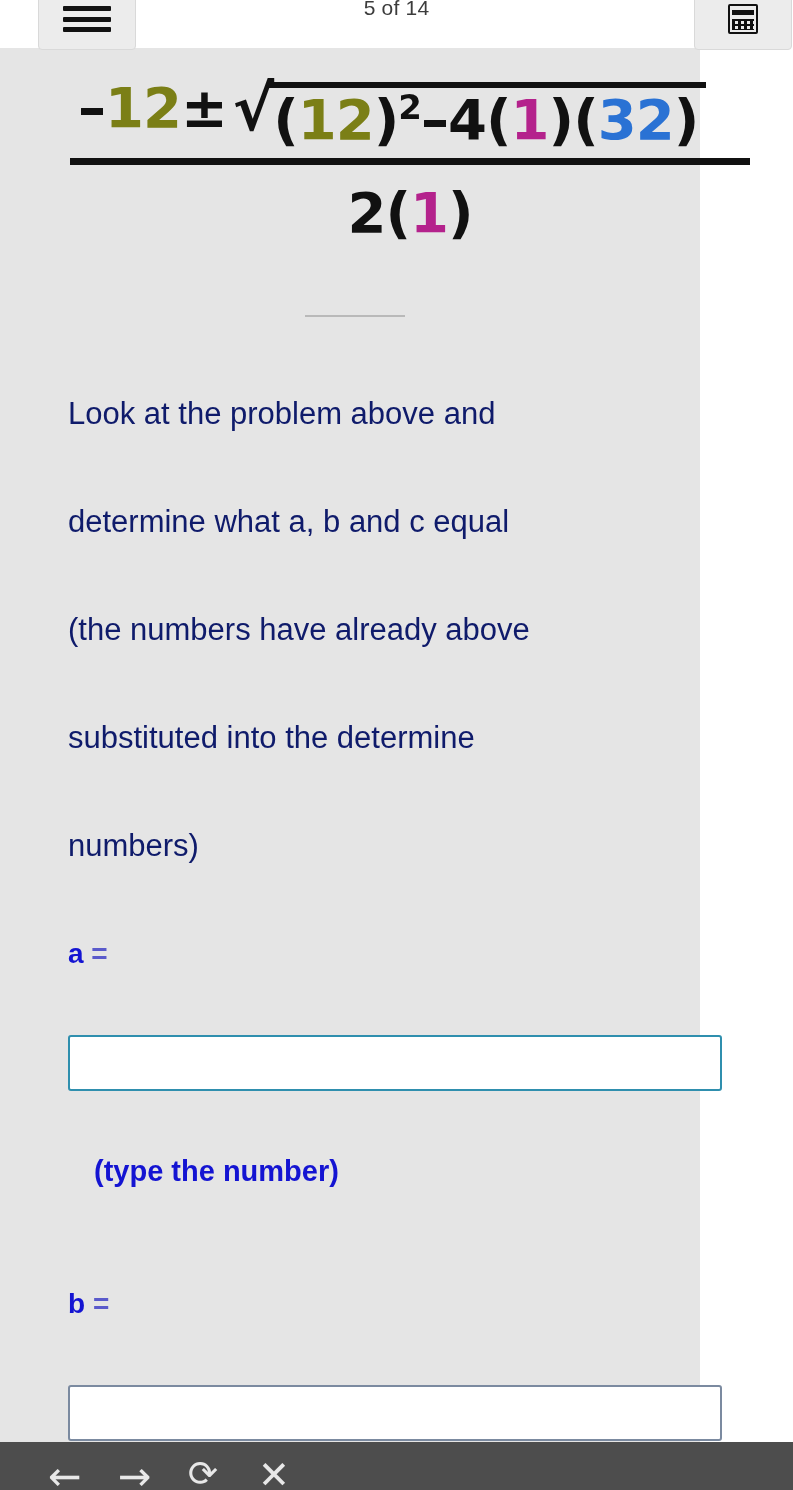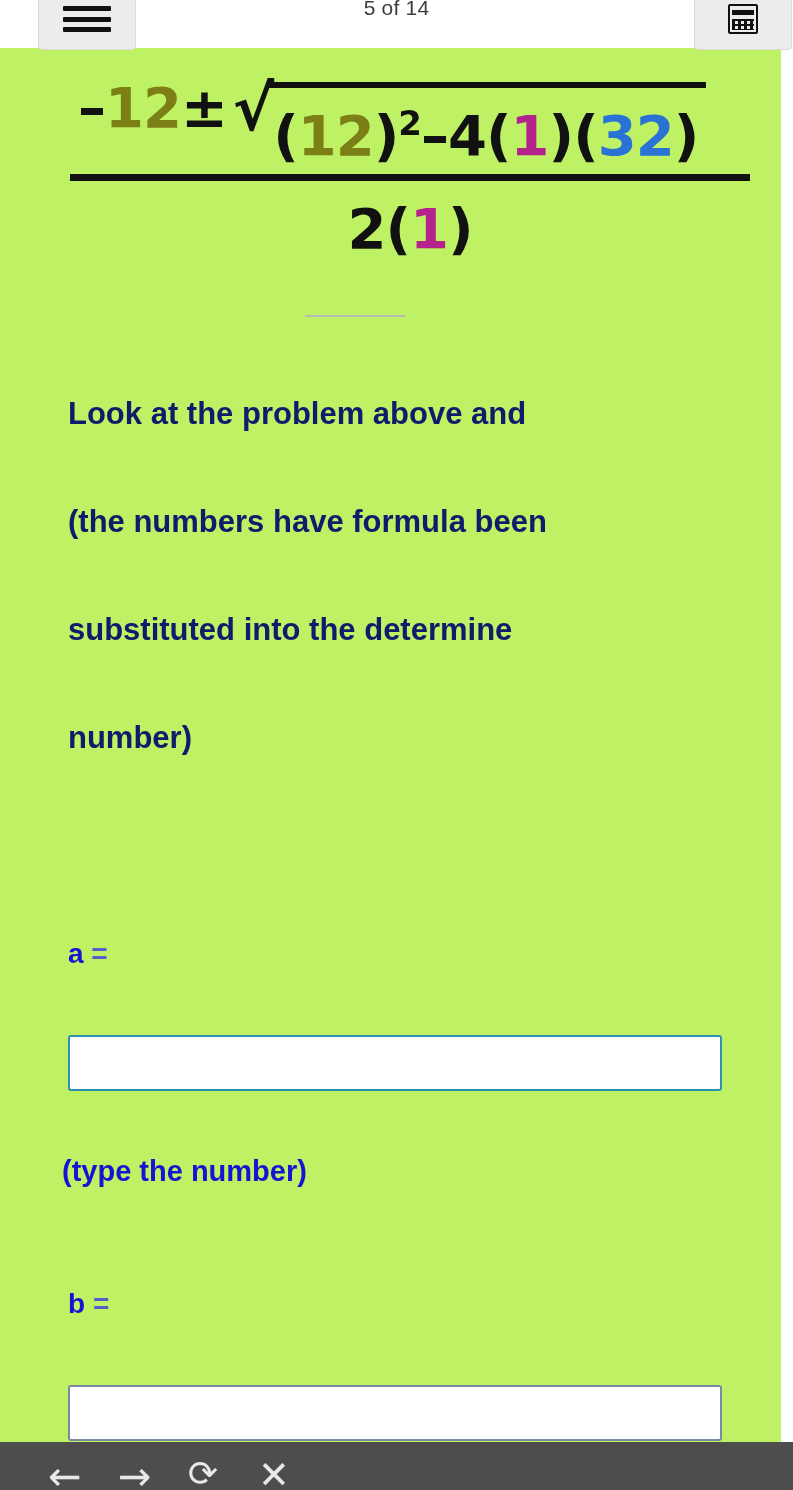--- a/index.html
+++ b/index.html
@@ -7,23 +7,23 @@
     padding: 0;
     background: #ffffff;
     width: 793px;
     height: 1490px;
     overflow: hidden;
     font-family: "Liberation Sans", sans-serif;
   }
 
   #app {
     position: relative;
-    width: 781px;
+    width: 700px;
     height: 1490px;
-    background: #bef264;
+    background: #e5e5e5;
   }
 
   
   .topbar {
     position: absolute;
     left: 0; top: 0;
     width: 793px;
     height: 48px;
     background: #ffffff;
   }
@@ -133,21 +133,21 @@
     align-items: flex-start;
     margin-left: 6px;
   }
   .radical-sign {
     font-size: 62px;
     line-height: 0.95;
     margin-right: -4px;
   }
   .radicand {
     border-top: 6px solid #111;
-    padding-top: 20px;
+    padding-top: 4px;
     padding-left: 4px;
     padding-right: 8px;
     margin-top: 2px;
     white-space: nowrap;
   }
   .sup {
     font-size: 34px;
     vertical-align: super;
     line-height: 0;
   }
@@ -178,21 +178,21 @@
   .c-blue { color: #2a72d4; }
   .c-black { color: #111111; }
 
   
   .question {
     position: absolute;
     left: 68px;
     top: 360px;
     width: 660px;
     font-size: 31px;
-    font-weight: bold;
+    font-weight: normal;
     color: #0f1b6b;
     line-height: 108px;
   }
 
   
   .label {
     position: absolute;
     left: 68px;
     font-size: 28px;
     font-weight: bold;
@@ -210,21 +210,21 @@
     border-radius: 3px;
     background: #ffffff;
     font-size: 24px;
     color: #111;
     padding: 0 10px;
     outline: none;
     font-family: "Liberation Sans", sans-serif;
   }
   .hint {
     position: absolute;
-    left: 62px;
+    left: 94px;
     font-size: 29px;
     font-weight: bold;
     color: #1414d2;
   }
 
   
   .bottombar {
     position: absolute;
     left: 0;
     top: 1442px;
@@ -289,23 +289,24 @@
 
       <div class="frac-den">
         <span class="c-black">2</span><span class="c-black">(</span><span class="c-magenta">1</span><span class="c-black">)</span>
       </div>
     </div>
     <div class="den-underline"></div>
   </div>
 
   <div class="question">
     <div>Look at the problem above and</div>
-    <div>(the numbers have formula been</div>
+    <div>determine what a, b and c equal</div>
+    <div>(the numbers have already above</div>
     <div>substituted into the determine</div>
-    <div>number)</div>
+    <div>numbers)</div>
   </div>
 
   <div class="label" style="top: 938px;">
     <span>a</span>
     <span class="eq">=</span>
   </div>
 
   <input class="answer-input" style="top: 1035px;" placeholder="">
 
   <div class="hint" style="top: 1155px;">(type the number)</div>

